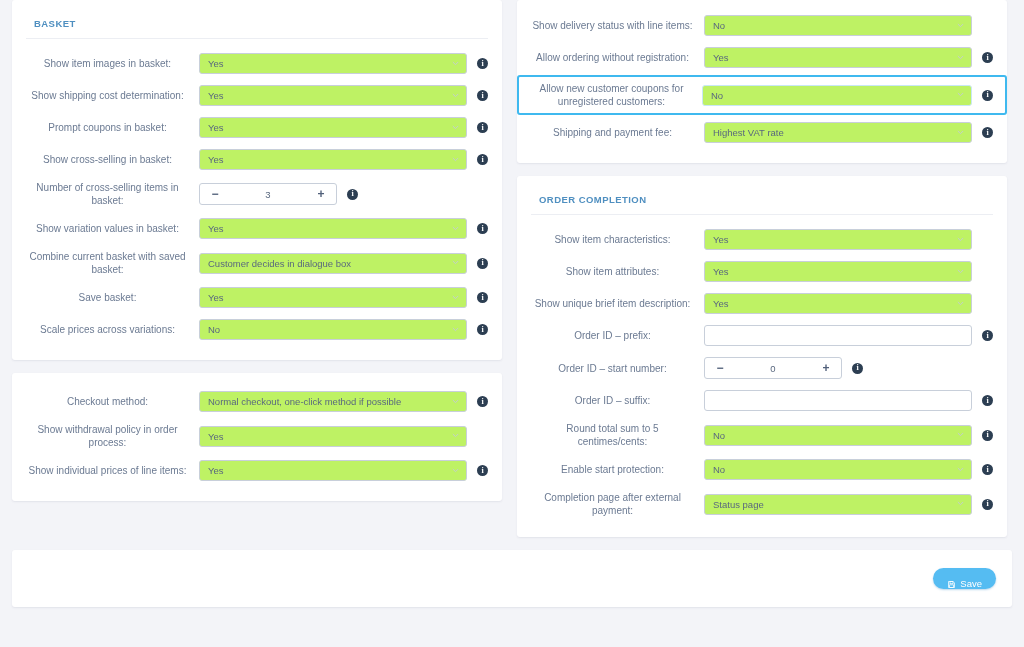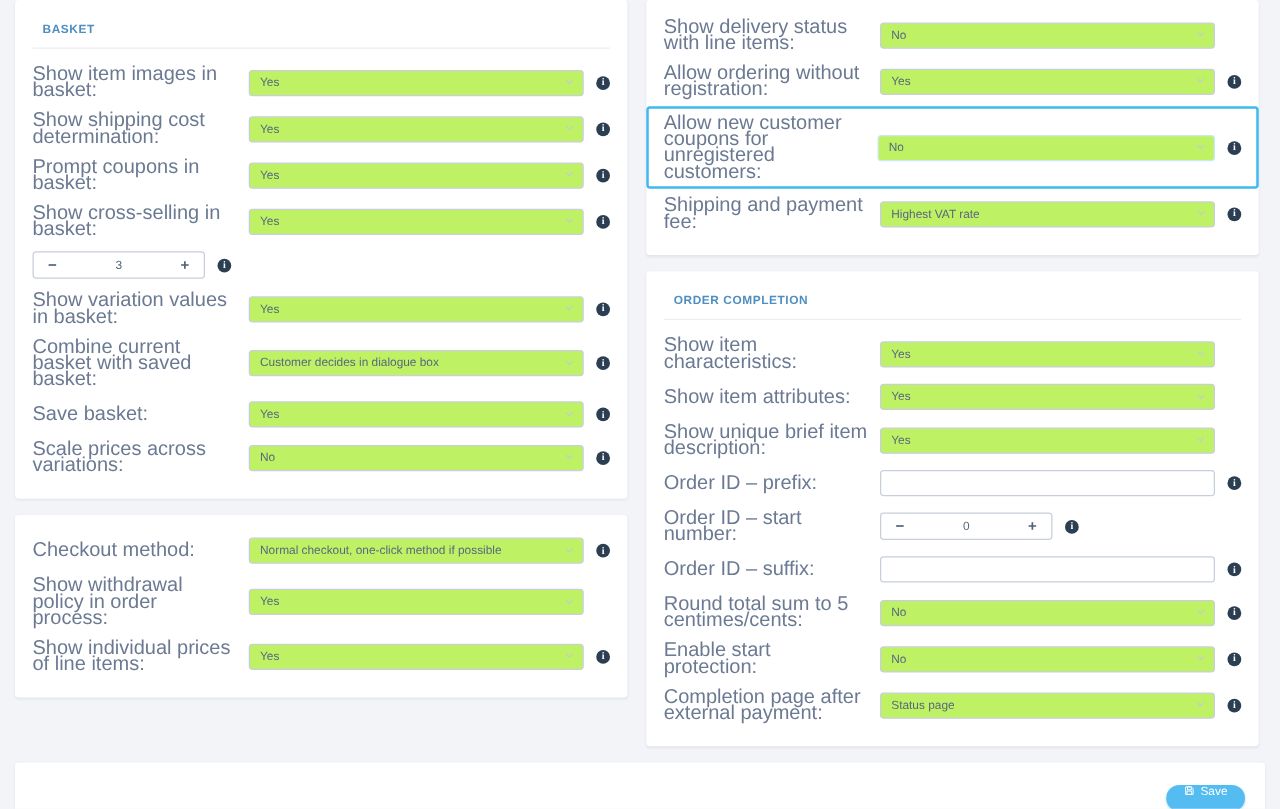--- a/index.html
+++ b/index.html
@@ -54,22 +54,22 @@
 
   
   .row {
     display: flex; align-items: center;
     padding: 4px 0;
     min-height: 29px;
   }
   .row + .row { margin-top: 3px; }
   .row-label {
     width: 173px;
-    text-align: left;
-    font-size: 16px;
+    text-align: center;
+    font-size: 10px;
     color: #6b7a92;
     line-height: 13px;
     padding-right: 10px;
     flex: none;
   }
   .row-ctl { flex: 1; display: flex; align-items: center; min-width: 0; }
 
   
   .select {
     position: relative;
@@ -162,21 +162,21 @@
   }
   .save-btn {
     background: #55bcf2;
     color: #fff;
     border: none;
     border-radius: 13px;
     height: 21px;
     padding: 0 14px;
     font-size: 9.5px;
     font-family: "Liberation Sans", sans-serif;
-    display: flex; align-items: flex-start; gap: 4px;
+    display: flex; align-items: flex-end; gap: 4px;
     cursor: pointer;
     box-shadow: 0 1px 2px rgba(60,140,200,.35);
   }
   .save-btn svg { width: 9px; height: 9px; display:block; }
 </style>
 </head>
 <body>
 
 <div id="app">
 
@@ -238,20 +238,21 @@
                   <span class="chev">
                     <svg viewBox="0 0 12 12" fill="none" stroke="currentColor" stroke-width="1.6" stroke-linecap="round" stroke-linejoin="round">
                       <polyline points="2,4 6,8 10,4"></polyline>
                     </svg>
                   </span>
                 </div>
                 <span class="info">i</span>
               </div>
             </div>
             <div class="row">
+              <div class="row-label">Number of cross-selling items in basket:</div>
               <div class="row-ctl">
                 <div class="stepper">
                   <span class="btn">−</span>
                   <span class="num">3</span>
                   <span class="btn">+</span>
                 </div>
                 <span class="info">i</span>
               </div>
             </div>
             <div class="row">

